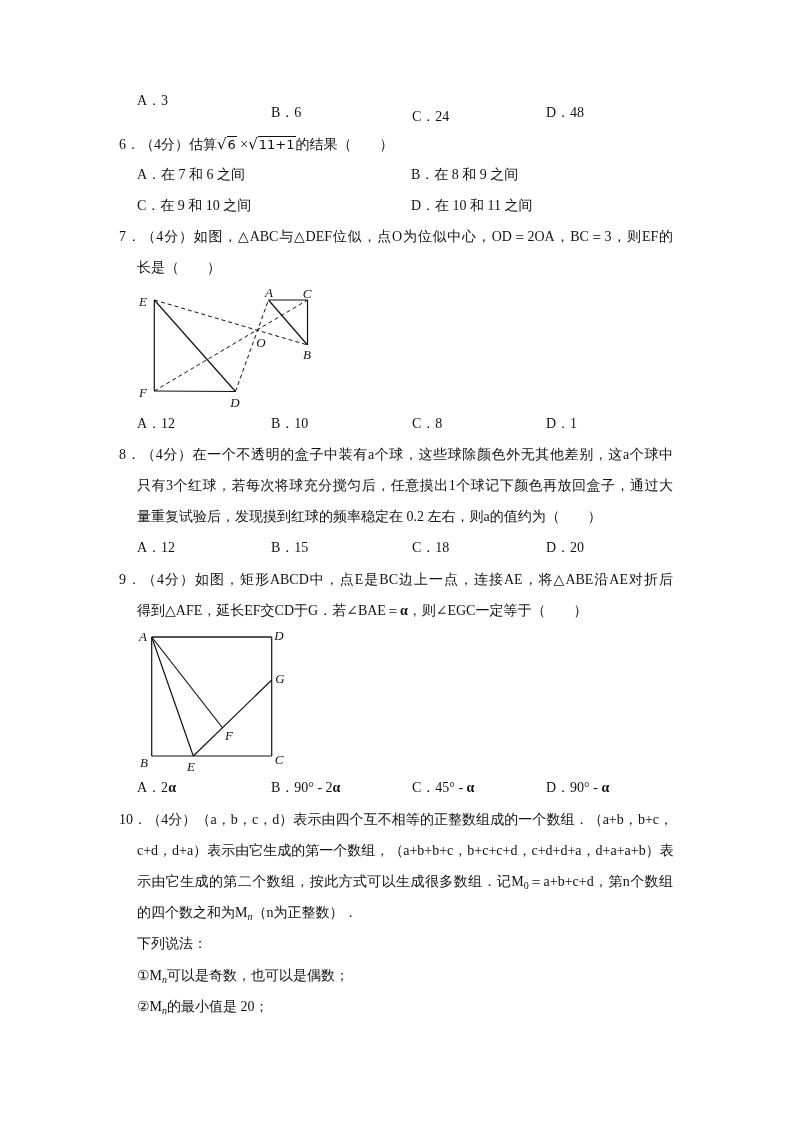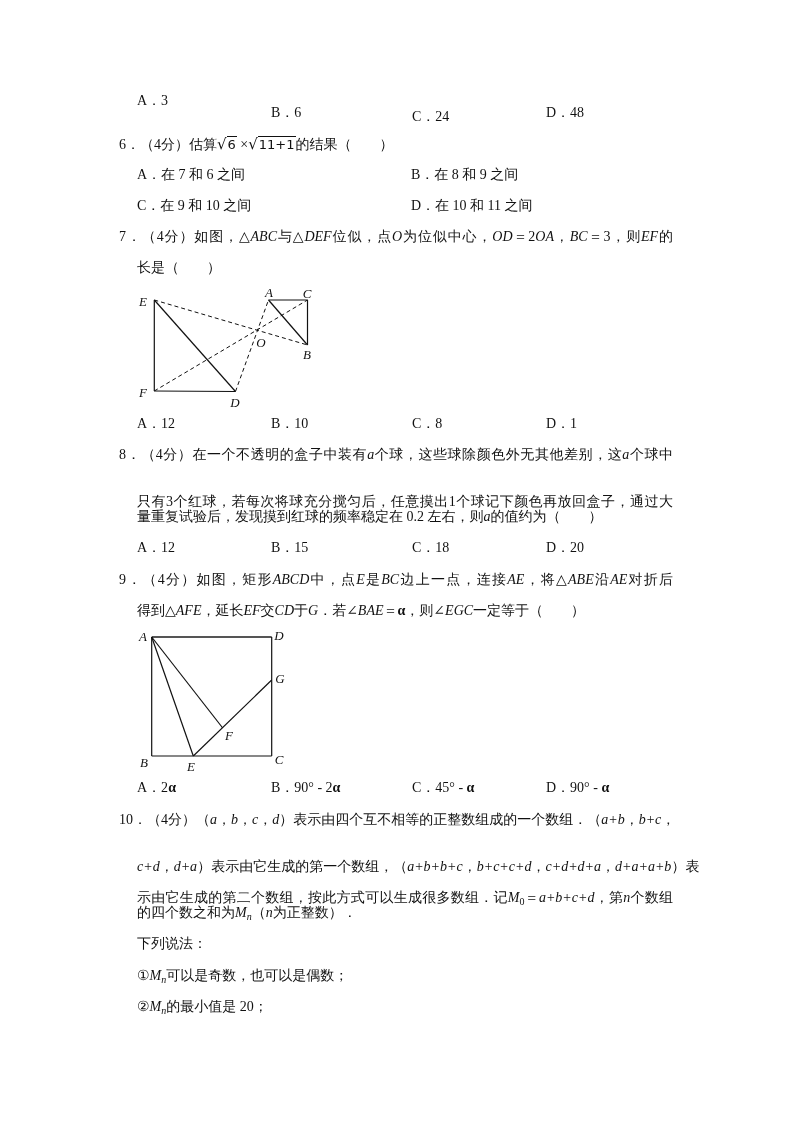--- a/index.html
+++ b/index.html
@@ -1,21 +1,21 @@
 <!DOCTYPE html>
 <html><head>
 <meta charset="utf-8">
 <style>
   html, body { margin: 0; padding: 0; background: #ffffff; }
   body { width: 794px; height: 1123px; position: relative; overflow: hidden;
          font-family: "Liberation Serif", "DejaVu Serif", serif; color: #111; }
   .ln { position: absolute; font-size: 14px; line-height: 18px; height: 18px; white-space: nowrap; }
   .j1 { width: 554px; text-align: justify; text-align-last: justify; }
-  .j2 { width: 536px; text-align: justify; text-align-last: justify; margin-top: 16px; }
-  .seg-i { font-style: italic; font-family: "Liberation Serif", serif; }
+  .j2 { width: 536px; text-align: justify; text-align-last: justify; }
+  .seg-i { font-family: "Liberation Serif", serif; }
   .seg-b { font-weight: bold; }
   .seg-sub, .seg-subi { font-size: 10px; position: relative; top: 3px; }
   .seg-subi { font-style: italic; }
   .seg-sqrt { white-space: nowrap; }
   .seg-sqrt .rad { font-family: "DejaVu Sans", sans-serif; font-size: 15px; }
   .seg-sqrt .radicand { font-family: "DejaVu Sans", sans-serif; font-size: 13px;
                         border-top: 1px solid #111; padding: 0 1px; }
   svg.fig { position: absolute; overflow: visible; }
   svg.fig line { stroke: #111; stroke-width: 1.2; }
   svg.fig line.dash { stroke-dasharray: 4 3; stroke-width: 1; }

